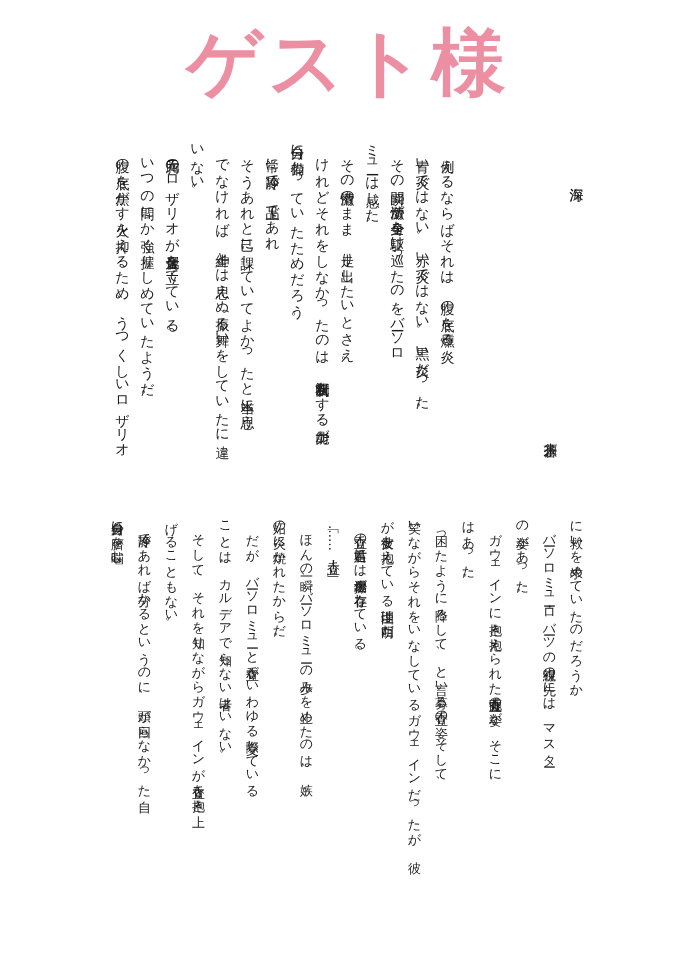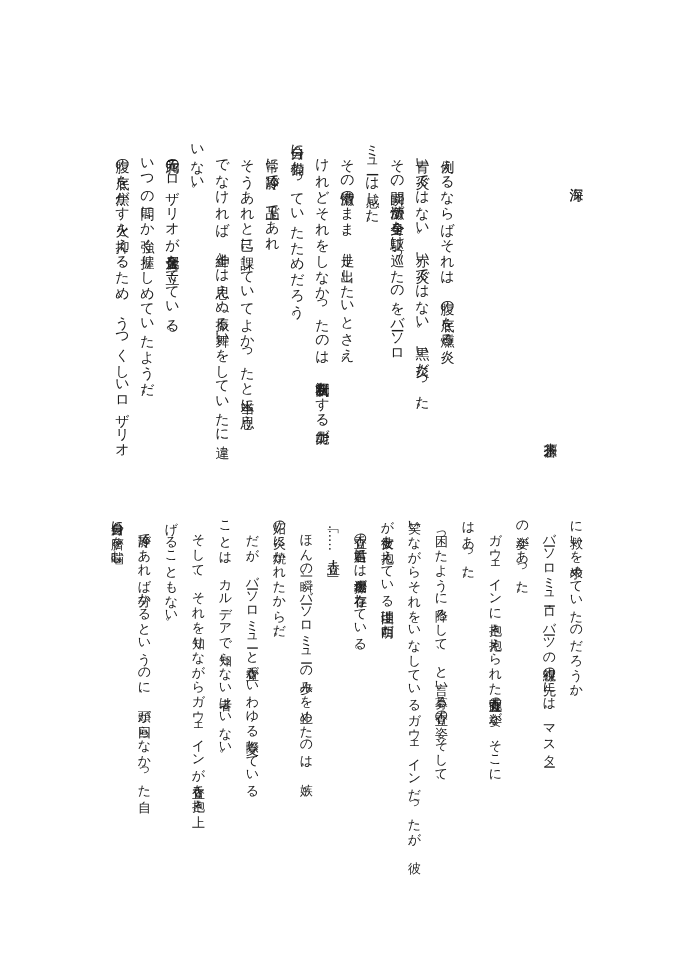--- a/index.html
+++ b/index.html
@@ -65,20 +65,21 @@
     height: 352px;
     font-size: 13px;
     line-height: 27px;
   }
 </style>
 </head>
 <body>
 
 <div class="page">
 
+  <div class="banner" style="color: rgb(237, 143, 163);">ゲスト様</div>
 
   <div class="vtext header-block">
     <div class="vline story-title-line">深海</div>
     <div class="vline story-author-line">来須蒼</div>
   </div>
 
   <div class="vtext upper-block">
       <div class="vline">　例えるならばそれは、腹の底を燻る炎。</div>
       <div class="vline">　青い炎ではない。赤い炎ではない。黒い炎だった。</div>
       <div class="vline">　その瞬間、激情が全身を駆け巡ったのをバーソロ</div>

